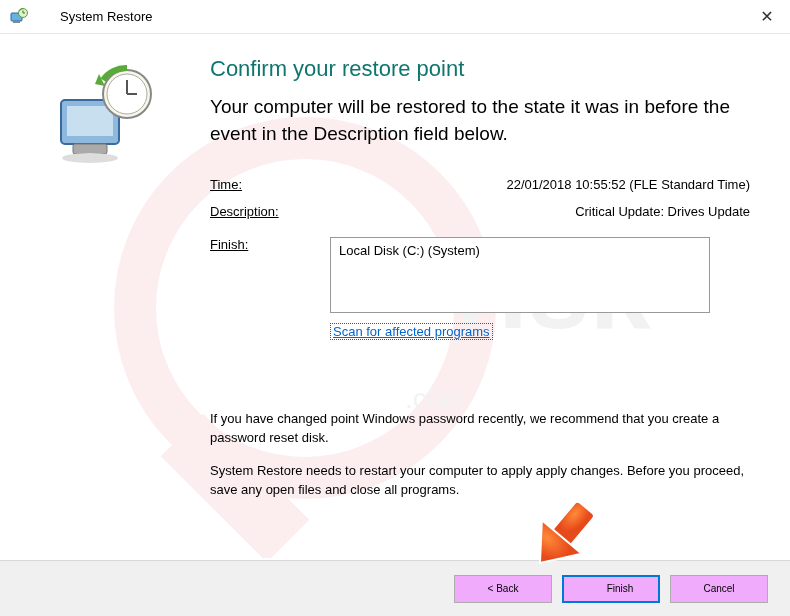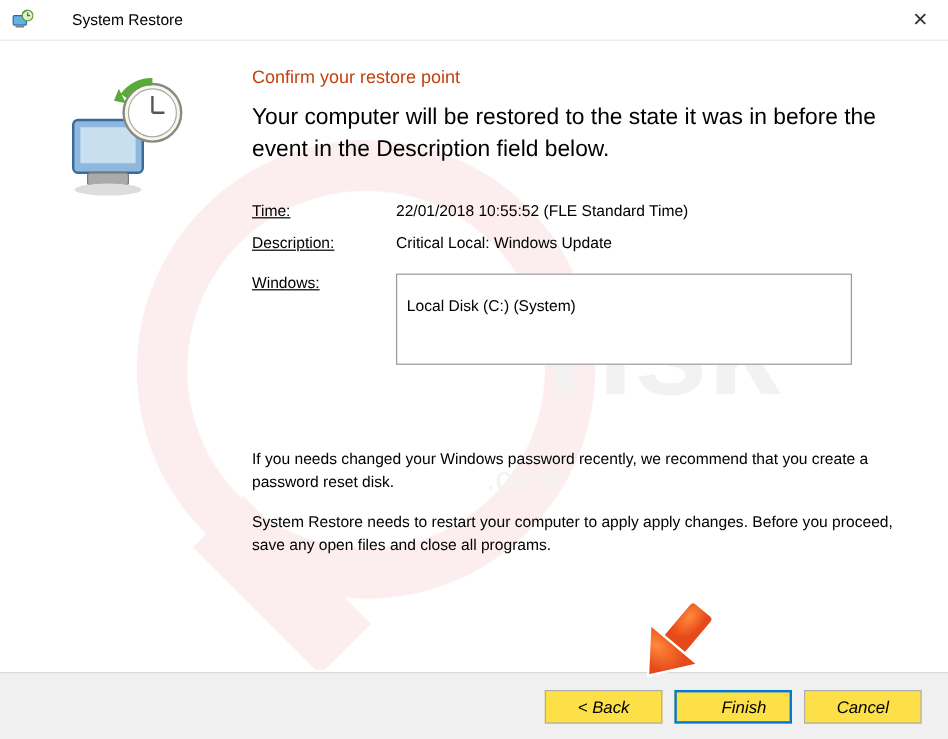--- a/index.html
+++ b/index.html
@@ -42,34 +42,34 @@
     .content {
       position: relative;
       z-index: 2;
       padding: 22px 40px 0 40px;
       display: flex;
       gap: 30px;
     }
     .left-col { width: 140px; flex-shrink: 0; display:flex; justify-content:center; padding-top:6px;}
     .right-col { flex: 1; }
     .heading {
-      font-size: 15px;
-      color: #c2410c;
+      font-size: 22px;
+      color: #0f766e;
       font-weight: 400;
       margin-bottom: 12px;
     }
     .intro { font-size: 19px; margin-bottom: 30px; line-height: 1.4; }
     .row { display: flex; margin-bottom: 12px; font-size: 13px; }
     .row-label { width: 120px; flex-shrink: 0; text-decoration: underline; }
-    .row-value { flex: 1; }
+    .row-value { flex: 1; text-align: right; }
     .drives-box {
       border: 1px solid #999;
       width: 380px;
       height: 76px;
-      padding: 18px 8px;
+      padding: 5px 8px;
       font-size: 13px;
       background: #fff;
     }
     .link {
       color: #0066cc;
       text-decoration: underline;
       cursor: pointer;
       display: inline-block;
       margin-top: 10px;
       border: 1px dotted #0066cc;
@@ -90,27 +90,26 @@
       display: flex;
       align-items: center;
       justify-content: flex-end;
       padding-right: 22px;
       gap: 10px;
       z-index: 2;
     }
     .btn {
       min-width: 98px;
       height: 28px;
-      background: #fde047;
+      background: #f0abfc;
       border: 1px solid #adadad;
-      font-size: 14px;
+      font-size: 10px;
       font-family: inherit;
       cursor: pointer;
       padding: 0 14px;
-      font-style: italic;
     }
     .btn.highlighted {
       border: 2px solid #0078d7;
       padding-left: 32px;
     }
     .arrow {
       position: absolute;
       right: 180px;
       bottom: 30px;
       z-index: 3;
@@ -163,33 +162,34 @@
   <div class="right-col">
     <h1 class="heading">Confirm your restore point</h1>
     <p class="intro">Your computer will be restored to the state it was in before the event in the Description field below.</p>
 
     <div class="row">
       <div class="row-label">Time:</div>
       <div class="row-value">22/01/2018 10:55:52 (FLE Standard Time)</div>
     </div>
     <div class="row">
       <div class="row-label">Description:</div>
-      <div class="row-value">Critical Local: Windows Update</div>
+      <div class="row-value">Critical Update: Drives Update</div>
     </div>
     <div class="row" style="align-items:flex-start; margin-top:18px;">
-      <div class="row-label">Windows:</div>
+      <div class="row-label">Finish:</div>
       <div>
         <div class="drives-box">
           <span>Local Disk (C:) (System)</span>
         </div>
+        <a class="link">Scan for affected programs</a>
       </div>
     </div>
 
     <div class="bottom-text">
-      <p>If you needs changed your Windows password recently, we recommend that you create a password reset disk.</p>
+      <p>If you have changed point Windows password recently, we recommend that you create a password reset disk.</p>
       <p>System Restore needs to restart your computer to apply apply changes. Before you proceed, save any open files and close all programs.</p>
     </div>
   </div>
 </div>
 
 <svg class="arrow" width="90" height="90" viewBox="0 0 90 90">
   <defs>
     <radialGradient id="ag" cx="30%" cy="30%">
       <stop offset="0%" stop-color="#ff8a3a"></stop>
       <stop offset="100%" stop-color="#e74a1a"></stop>

